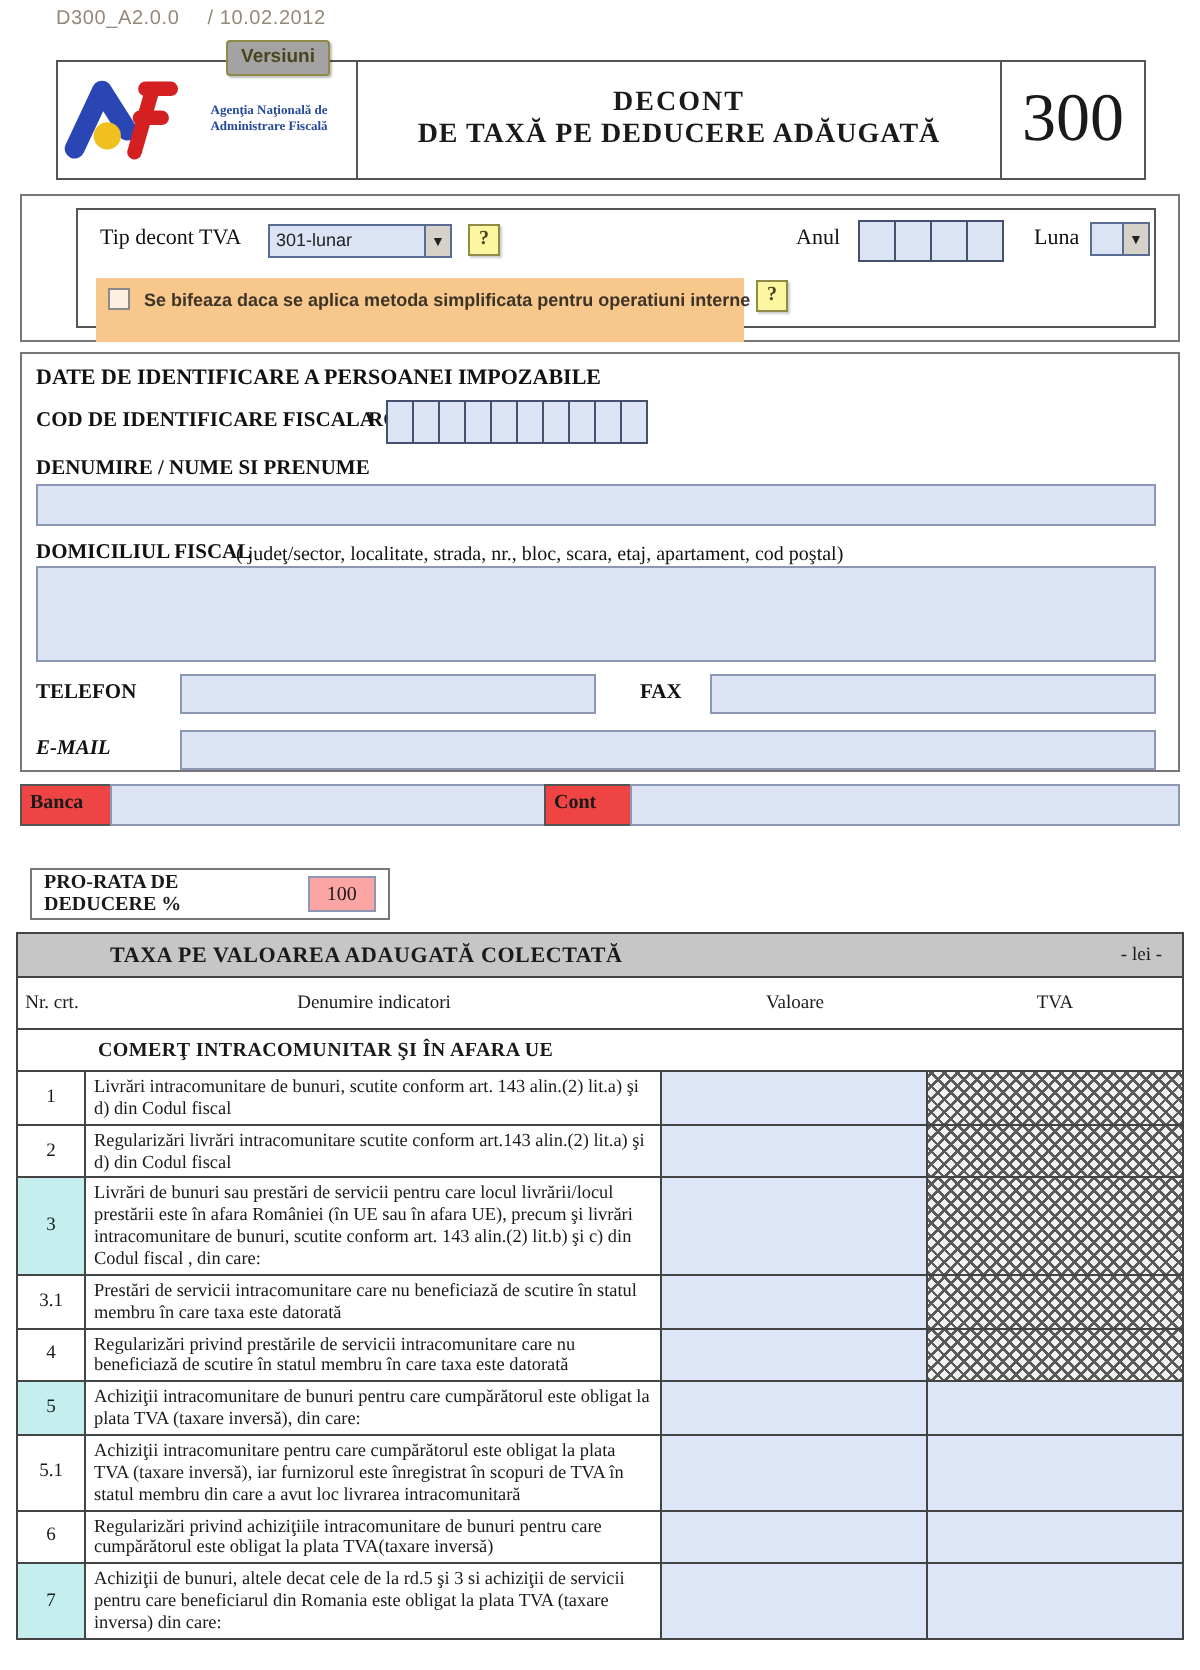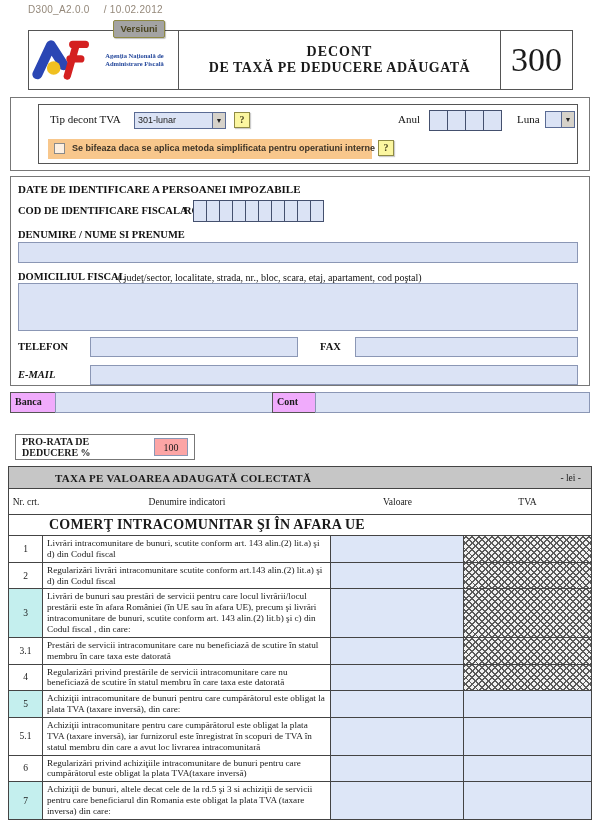--- a/index.html
+++ b/index.html
@@ -55,21 +55,21 @@
     font-size:10px; font-weight:bold; color:#4a4420; cursor:pointer; }
   .help-1 { left:234px; top:112px; }
   .anul-label { left:398px; top:113px; }
   .anul-boxes { left:430px; top:110px; display:flex; }
   .anul-boxes .cell { width:19px; height:21px; background:#dbe3f5;
     border:1px solid #44506e; margin-left:-1px; }
   .luna-label { left:517px; top:113px; }
   .luna-dropdown { left:545px; top:111px; width:30px; }
 
   .orange-bar { left:48px; top:139px; width:324px; height:20px; background:#f8c78c;
-    display:flex; align-items:flex-start; gap:7px; padding:4px 6px; }
+    display:flex; align-items:flex-end; gap:7px; padding:16px 6px; }
   .orange-checkbox { width:11px; height:11px; background:#fdf0e2;
     border:1px solid #8a8a8a; cursor:pointer; flex:none; }
   .orange-text { font-family:"Liberation Sans",sans-serif; font-size:9px;
     font-weight:bold; color:#3d3428; white-space:nowrap; }
   .help-2 { left:378px; top:140px; }
 
   
   .ident-box { left:10px; top:176px; width:580px; height:210px; border:1.5px solid #777; }
   .ident-title { left:18px; top:183px; font-size:11px; }
   .cif-label { left:18px; top:205px; font-size:10.5px; }
@@ -85,21 +85,21 @@
   .domiciliu-field { left:18px; top:283px; width:560px; height:48px; }
   .telefon-label { left:18px; top:341px; font-size:10.5px; }
   .telefon-field { left:90px; top:337px; width:208px; height:20px; }
   .fax-label { left:320px; top:341px; font-size:10.5px; }
   .fax-field { left:355px; top:337px; width:223px; height:20px; }
   .email-label { left:18px; top:369px; font-size:10.5px;font-style:italic; }
   .email-field { left:90px; top:365px; width:488px; height:20px; }
 
   
   .bank-row { left:10px; top:392px; width:580px; height:21px; display:flex; }
-  .bank-label { border:1px solid #555; background:#f0abfc; font-size:10px; font-weight:bold;
+  .bank-label { border:1px solid #555; background:#ef4444; font-size:10px; font-weight:bold;
     padding:3px 4px 0 4px; }
   .banca-label { width:46px; }
   .cont-label { width:44px; margin-left:-1px; }
   .bank-field { background:#dbe3f5; border:1px solid #8b97b5; margin-left:-1px; }
   .banca-field { width:218px; }
   .cont-field { flex:1; }
 
   
   .prorata-box { left:15px; top:434px; width:180px; height:26px; border:1.5px solid #777;
     display:flex; align-items:center; gap:8px; padding:0 6px; }
@@ -115,21 +115,21 @@
   .vat-title { font-size:11px; font-weight:bold; padding-left:46px; flex:1; letter-spacing:.3px; }
   .vat-unit { font-size:9.5px; font-weight:normal; padding-right:10px; }
   .vat-colheads { display:flex; border-bottom:1.5px solid #444; height:26px;
     align-items:center; }
   .ch { text-align:center; font-size:9.5px; }
   .ch-nr { width:34px; }
   .ch-text { width:288px; }
   .ch-val { width:133px; }
   .ch-tva { flex:1; }
   .vat-section { border-bottom:1px solid #444; height:21px; font-weight:bold;
-    font-size:14px; display:flex; align-items:center; padding-left:40px; letter-spacing:.2px; }
+    font-size:10px; display:flex; align-items:center; padding-left:40px; letter-spacing:.2px; }
 
   .trow { display:flex; border-bottom:1px solid #444; align-items:stretch; }
   .tc { border-right:1px solid #444; }
   .tc:last-child { border-right:none; }
   .nr { width:34px; display:flex; align-items:center; justify-content:center;
     font-size:9.5px; background:#fff; flex:none; }
   .nr.hl { background:#c4efee; }
   .tx { width:288px; padding:2px 4px; line-height:1.18; font-size:9.2px; flex:none; }
   .val { width:133px; flex:none; }
   .tva { flex:1; }

